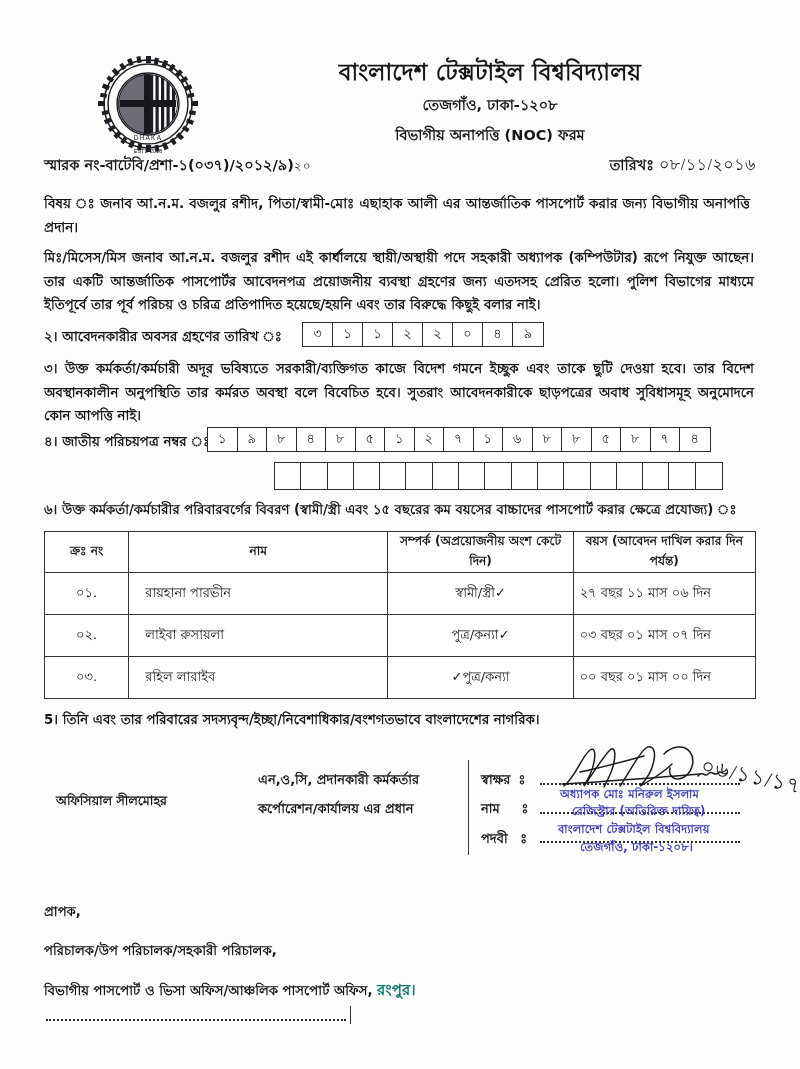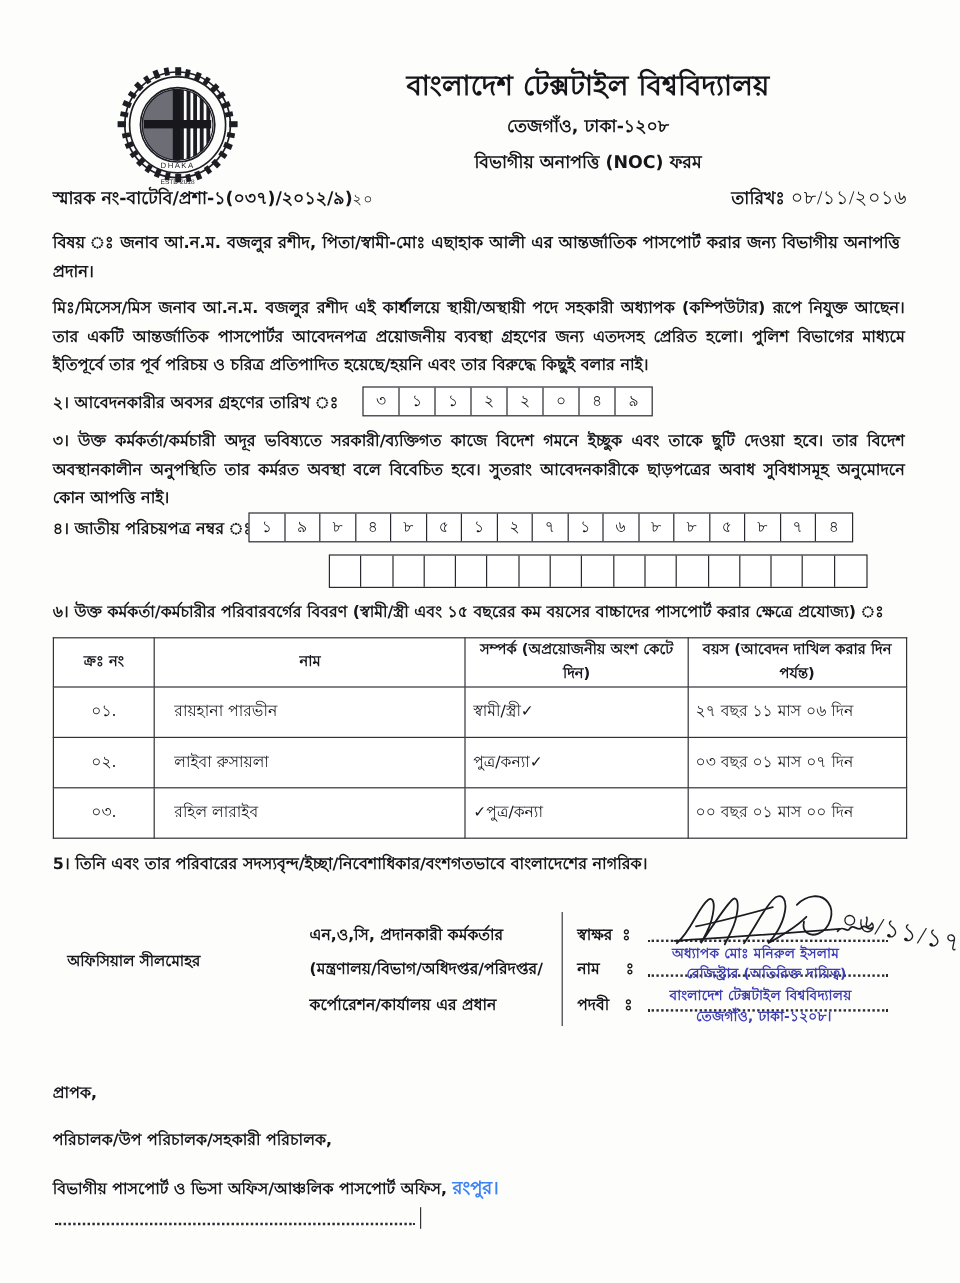--- a/index.html
+++ b/index.html
@@ -196,21 +196,21 @@
   #fam-table th {
     font-size: 12.2px;
     font-weight: bold;
     height: 33px;
     text-align: center;
     vertical-align: middle;
   }
   #fam-table td { height: 41px; font-size: 13px; vertical-align: middle; }
   .c-sl { width: 78px; text-align: center; }
   .c-name { width: 262px; text-align: left; padding-left: 16px !important; }
-  .c-rel { width: 186px; text-align: left; }
+  .c-rel { width: 186px; text-align: center; }
   .c-age { width: 186px; text-align: left; }
   
   .seal-label {
     position: absolute;
     top: 792px;
     left: 56px;
     font-size: 12.6px;
     font-weight: bold;
   }
   .sig-left {
@@ -280,21 +280,21 @@
     width: 712px;
     font-size: 13.2px;
     font-weight: bold;
     line-height: 1;
   }
   .footer-line { margin-bottom: 26px; }
   .hand-place {
     font-family: "DejaVu Sans", sans-serif;
     font-weight: bold;
     font-size: 15px;
-    color: #3b82f6;
+    color: #0f766e;
   }
   .final-dots {
     position: absolute;
     top: 1019px;
     left: 46px;
     width: 300px;
     border-bottom: 2px dotted #2b2b33;
   }
   .final-tick {
     position: absolute;
@@ -496,21 +496,20 @@
       </tr>
     </tbody>
   </table>
 
   <div class="para7 bn">5। তিনি এবং তার পরিবারের সদস্যবৃন্দ/ইচ্ছা/নিবেশাধিকার/বংশগতভাবে বাংলাদেশের নাগরিক।</div>
 
   <div class="seal-label bn">অফিসিয়াল সীলমোহর</div>
 
   <div class="sig-left bn">
     <div>এন,ও,সি, প্রদানকারী কর্মকর্তার</div>
-    <div>(মন্ত্রণালয়/বিভাগ/অধিদপ্তর/পরিদপ্তর/</div>
     <div>কর্পোরেশন/কার্যালয় এর প্রধান</div>
   </div>
 
   <div class="sig-divider"></div>
 
   <div class="sig-fields bn">
     <div><span>স্বাক্ষর</span> &nbsp;<span>ঃ</span></div>
     <div><span>নাম</span> &nbsp;&nbsp;&nbsp;&nbsp;<span>ঃ</span></div>
     <div><span>পদবী</span> &nbsp;&nbsp;<span>ঃ</span></div>
   </div>

